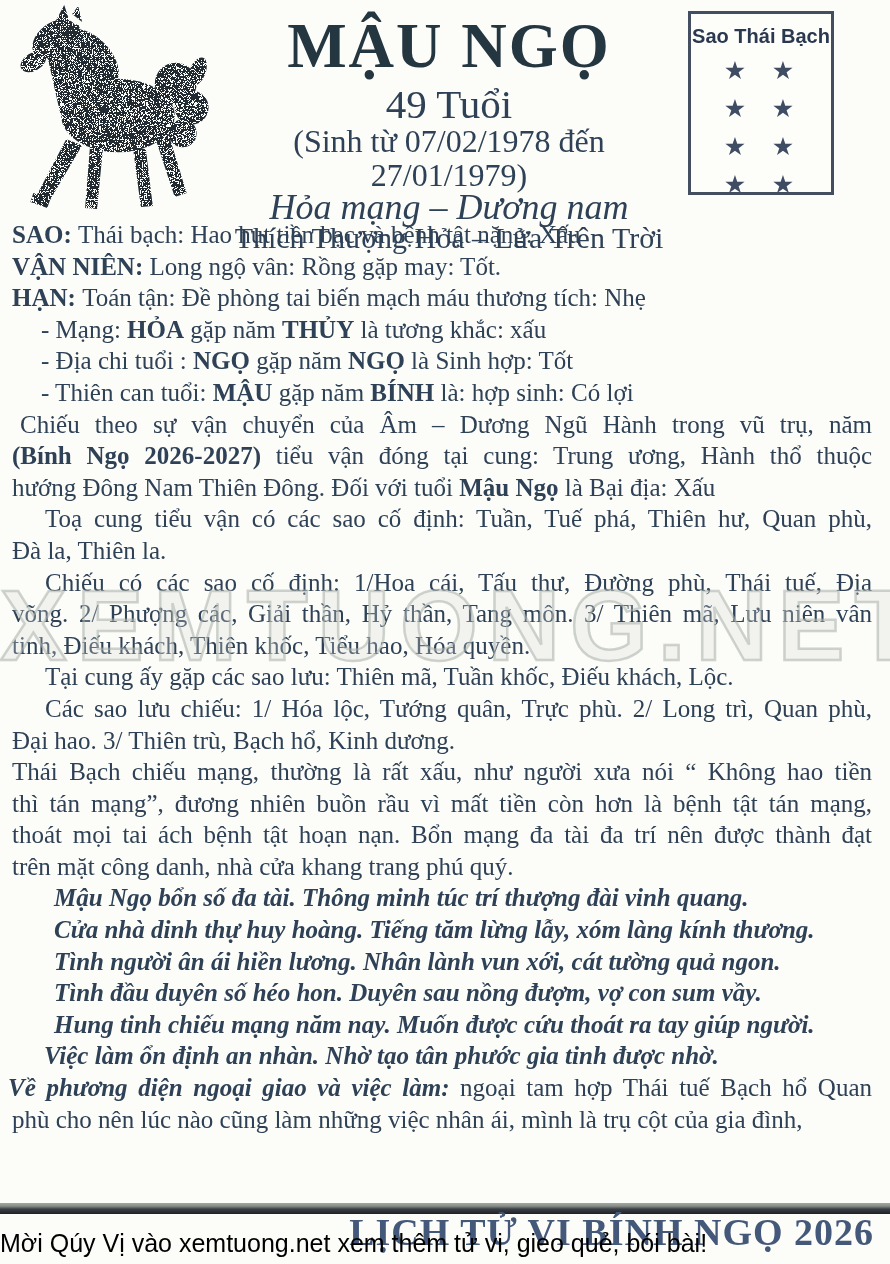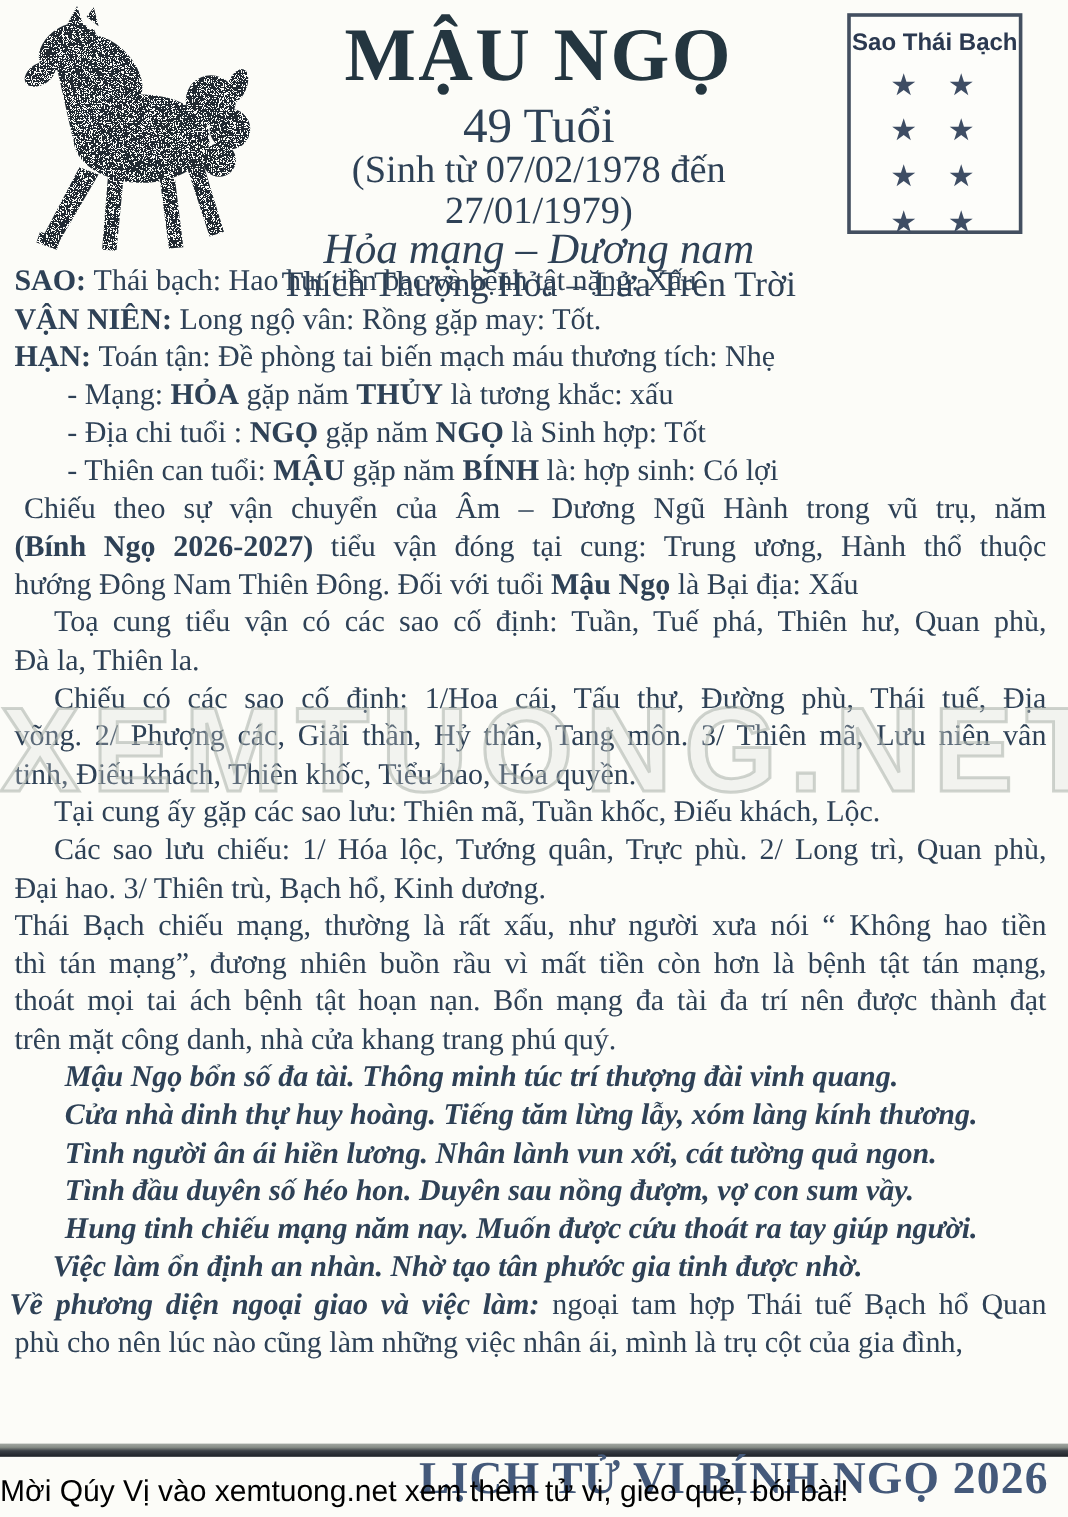--- a/index.html
+++ b/index.html
@@ -16,39 +16,39 @@
   .header{position:absolute;top:0;left:0;right:0;height:218px;}
   .horse-wrap{position:absolute;left:6px;top:4px;width:210px;height:214px;}
   .title-stack{position:absolute;left:212px;right:204px;top:10px;text-align:center;}
   .title{font-size:63px;font-weight:bold;color:var(--title,#243640);line-height:72px;letter-spacing:2px;}
   .age{font-size:41px;line-height:40px;margin-top:2px;}
   .birth{font-size:32px;line-height:34px;}
   .menh{font-size:36px;line-height:30px;font-style:italic;}
   .nature{font-size:30px;line-height:31px;}
 
   .star-box{
-    position:absolute;right:38px;top:11px;width:140px;height:178px;
+    position:absolute;right:56px;top:11px;width:140px;height:178px;
     border:3px solid #434f60;background:#fdfdfa;text-align:center;
   }
   .star-box-label{
     font-family:"Liberation Sans","DejaVu Sans",sans-serif;
     font-weight:bold;font-size:20px;color:#2b3950;margin-top:11px;
   }
   .stars-grid{
     display:grid;grid-template-columns:1fr 1fr;
     padding:10px 24px 0 20px;row-gap:12px;
   }
   .star{font-family:"DejaVu Sans",sans-serif;font-size:25px;line-height:26px;color:#3e4d64;}
 
   
   .body-lines{position:absolute;top:219px;left:12px;right:18px;z-index:1;}
   .line{font-size:25px;line-height:31.6px;color:var(--ink,#2e4156);}
   .line .b{font-weight:bold;}
   .line .i{font-style:italic;}
-  .ind-dash{margin-left:44px;}
+  .ind-dash{margin-left:29px;}
   .ind-para{margin-left:33px;}
   .ind-small{margin-left:8px;}
   .ind-verse{margin-left:42px;font-weight:bold;font-style:italic;}
   .ind-verse2{margin-left:32px;font-weight:bold;font-style:italic;}
   .ind-out{margin-left:-4px;}
   .j{text-align:justify;text-align-last:justify;}
 
   
   .watermark{
     position:absolute;top:575px;left:0;right:0;z-index:2;

